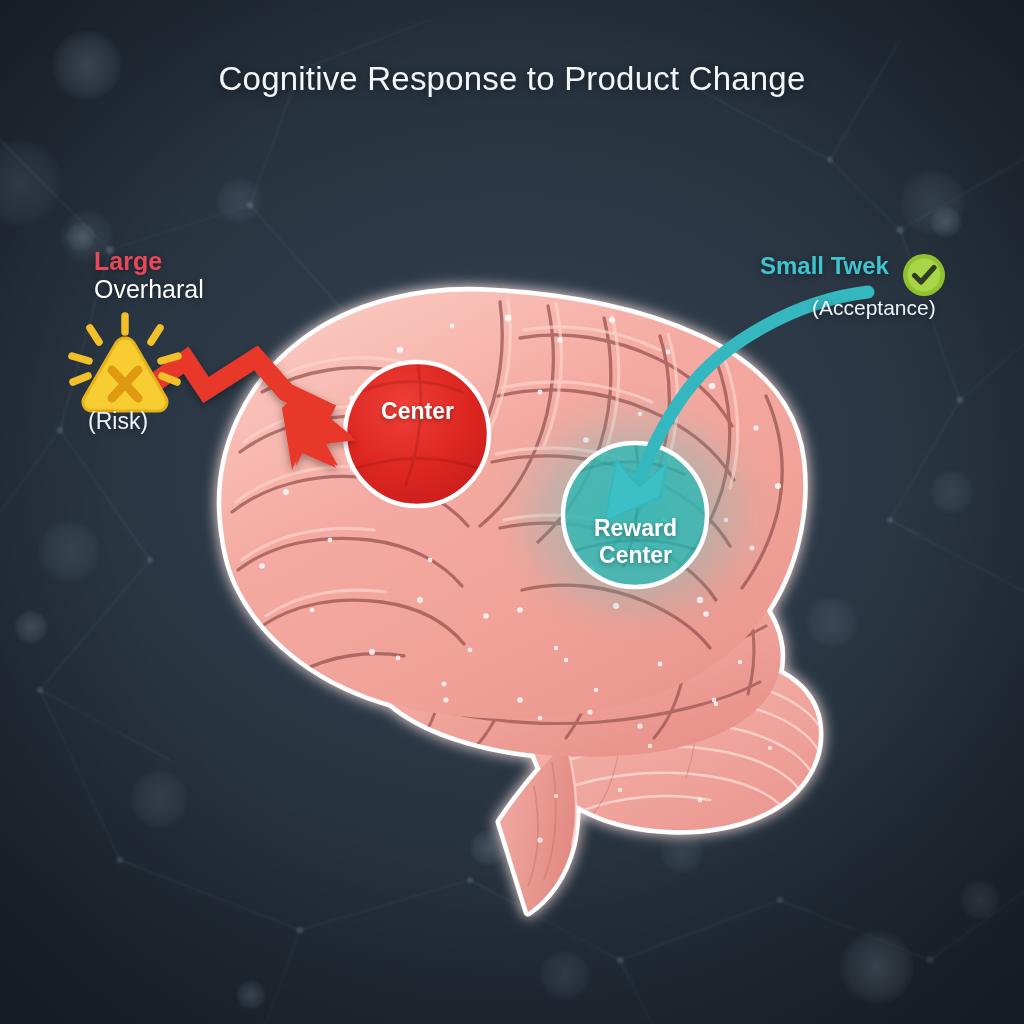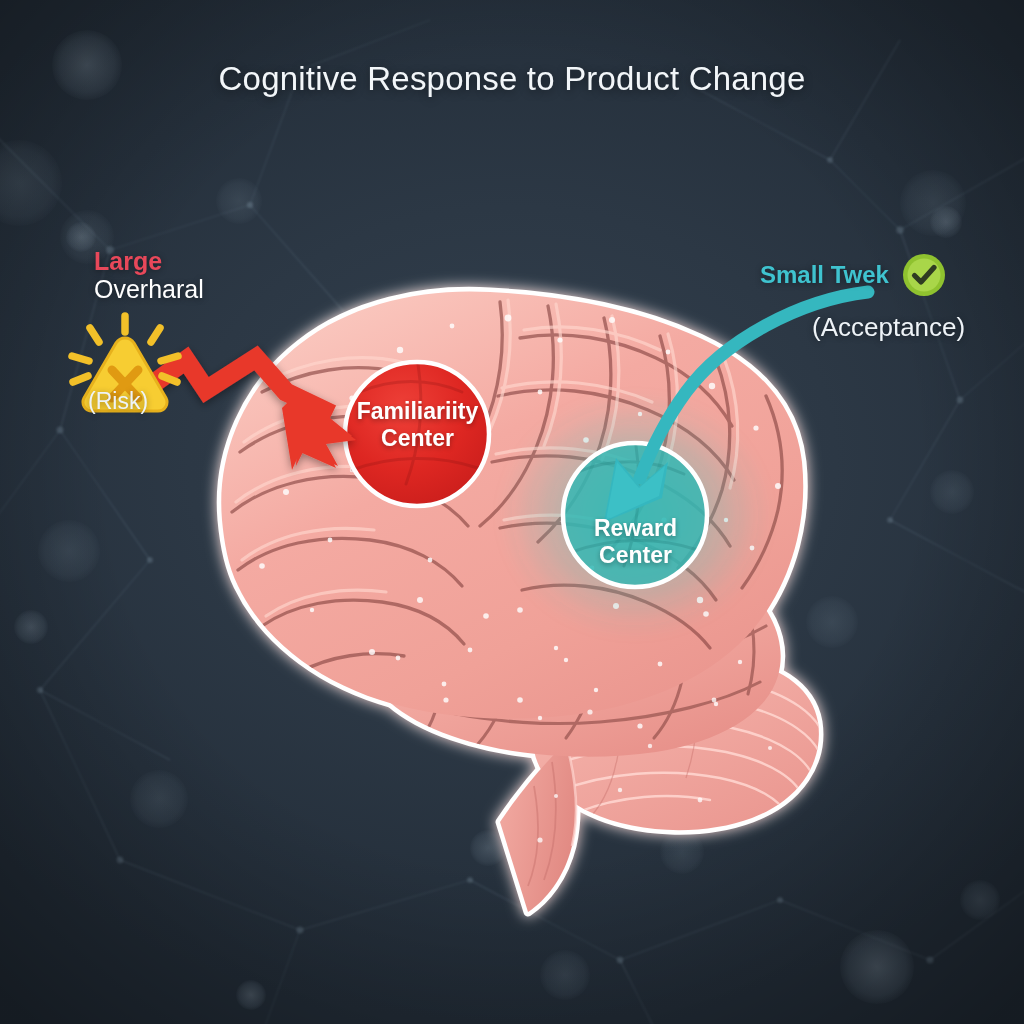--- a/index.html
+++ b/index.html
@@ -70,46 +70,45 @@
   #left-line2 {
     font-size: 25px;
     font-weight: normal;
     color: #ffffff;
     line-height: 1.12;
     text-shadow: 0 1px 6px rgba(0,0,0,0.4);
   }
   #risk-caption {
     position: absolute;
     left: 88px;
-    top: 388px;
+    top: 408px;
     font-size: 23px;
     color: #eef3f7;
     text-shadow: 0 1px 6px rgba(0,0,0,0.4);
   }
 
   
   #right-annotation {
     position: absolute;
     left: 760px;
     top: 252px;
     display: flex;
-    align-items: center;
     gap: 12px;
   }
   #right-line1 {
     font-size: 24px;
     font-weight: bold;
     color: #3fc3cf;
     text-shadow: 0 1px 6px rgba(0,0,0,0.4);
   }
   #acceptance-caption {
     position: absolute;
     left: 812px;
-    top: 312px;
-    font-size: 26px;
+    top: 296px;
+    font-size: 21px;
     color: #eef3f7;
     text-shadow: 0 1px 6px rgba(0,0,0,0.4);
   }
 
   
   #stage {
     position: absolute;
     inset: 0;
     width: 1024px;
     height: 1024px;
@@ -524,21 +523,20 @@
     <g>
       <path d="M868,292
                C800,300 724,340 686,392
                C664,422 650,452 640,478" fill="none" stroke="#35b7bf" stroke-width="13" stroke-linecap="round"></path>
       <path d="M604,522 L616,458 L640,486 L668,462 L662,498 Z" fill="#35b7bf"></path>
       <path d="M606,520 L617,462 L639,488 L665,466 L659,496 Z" fill="#3cc0c6"></path>
     </g>
   </svg>
 
   <div class="node-label" id="familiarity-label">
-    <div>Familiariity</div>
     <div>Center</div>
   </div>
 
   <div class="node-label" id="reward-label">
     <div>Reward</div>
     <div>Center</div>
   </div>
 
   <div id="left-annotation">
     <div id="left-line1">Large</div>

